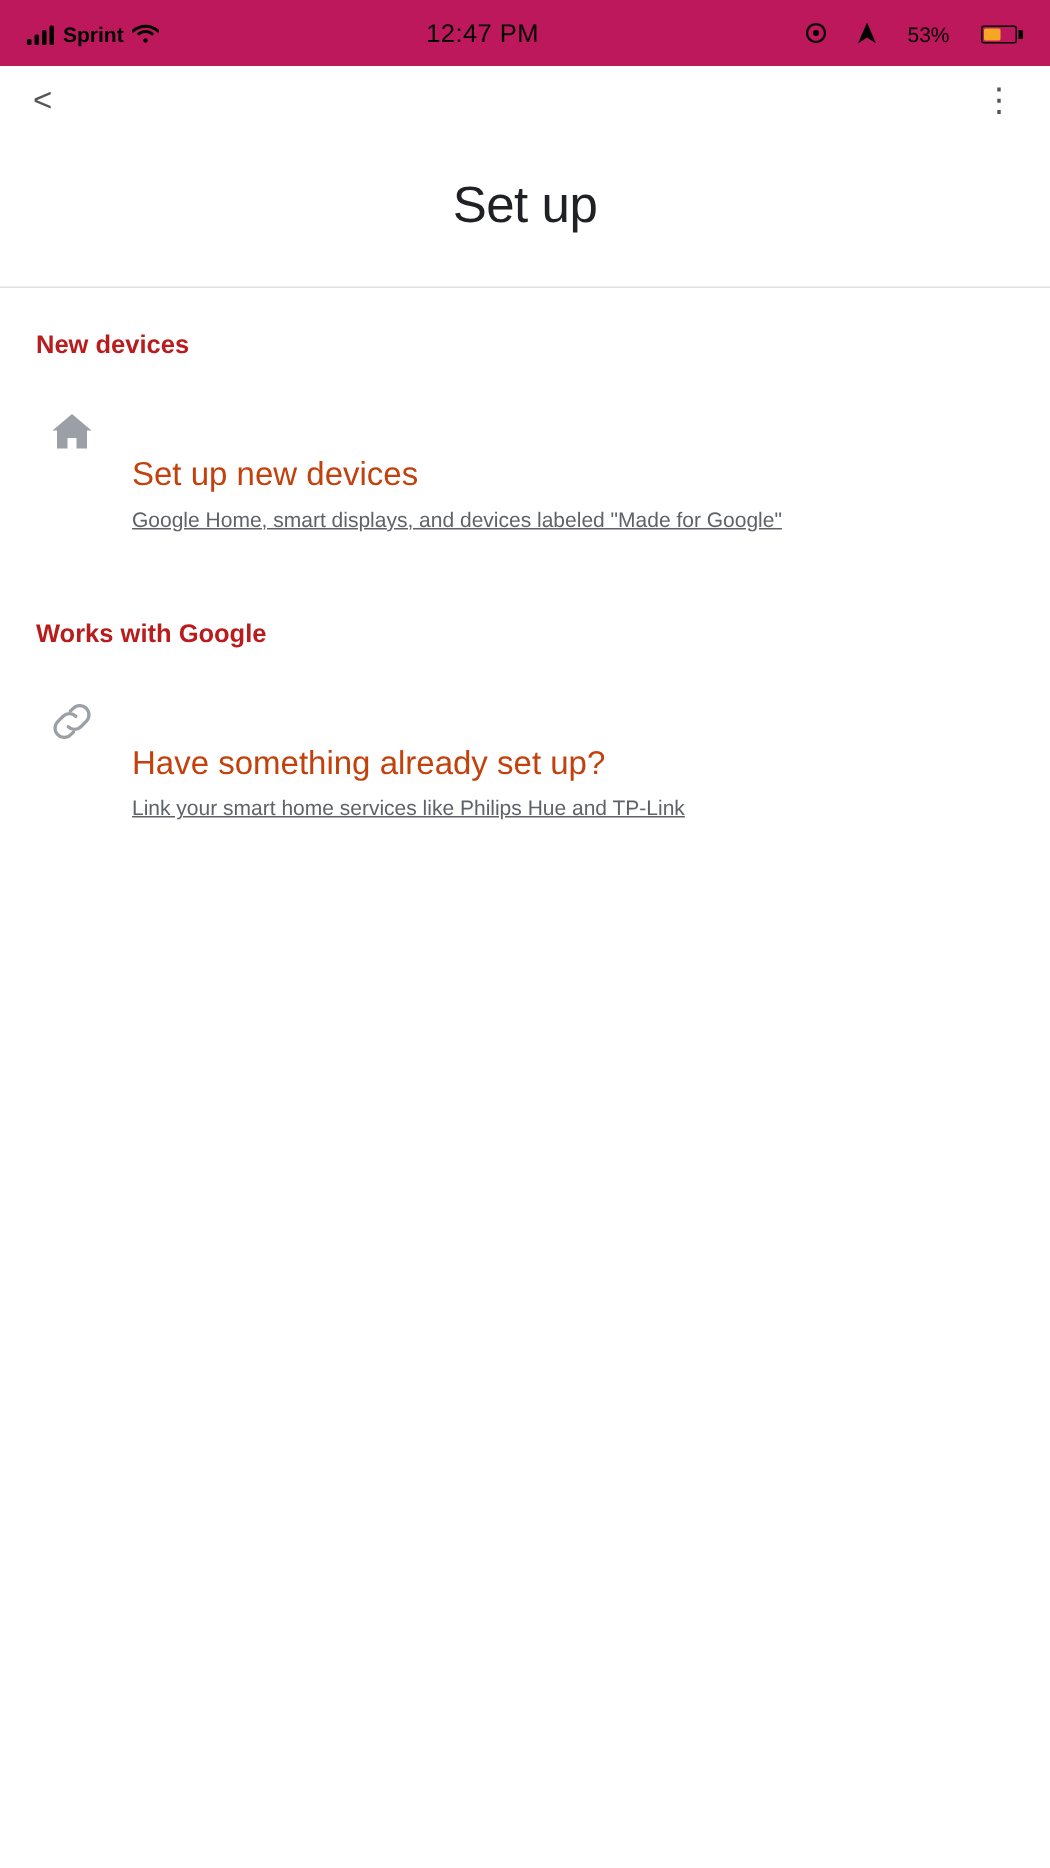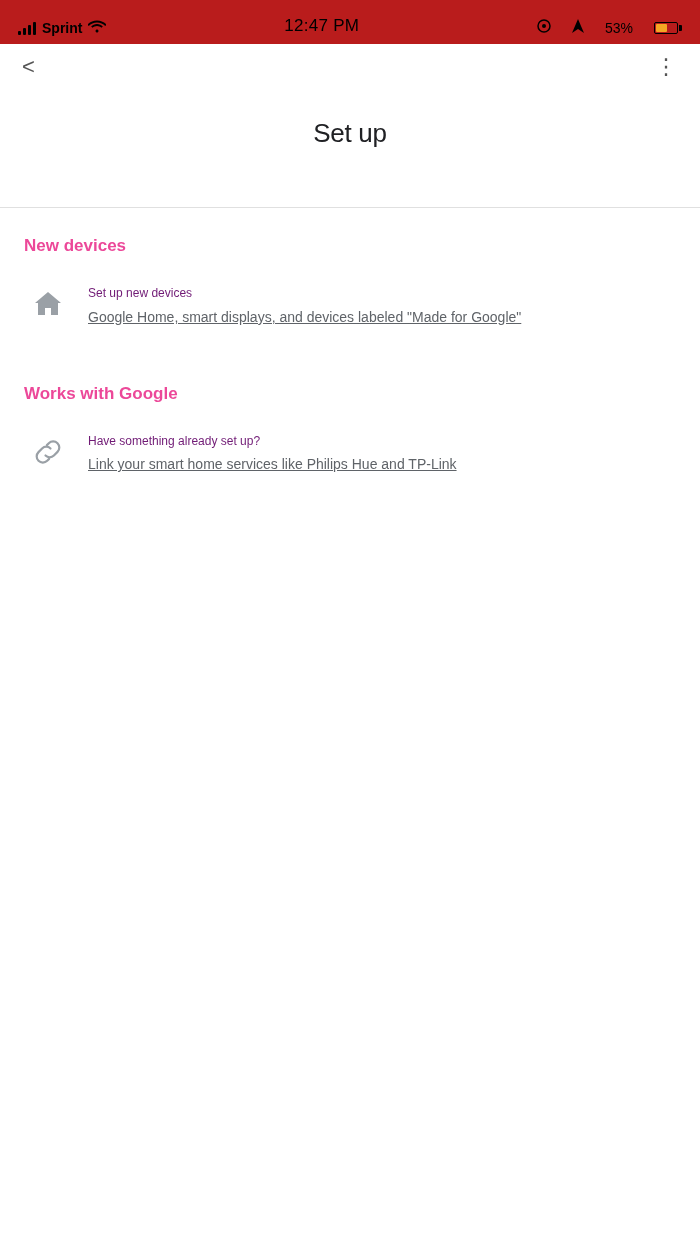--- a/index.html
+++ b/index.html
@@ -14,23 +14,23 @@
       min-height: 1245px;
       background: #ffffff;
       font-family: -apple-system, 'Helvetica Neue', Arial, sans-serif;
       overflow-x: hidden;
     }
 
     
     .status-bar {
       display: flex;
       justify-content: space-between;
-      align-items: flex-end;
+      align-items: center;
       padding: 10px 18px 8px 18px;
-      background: #b91c1c;
+      background: #be185d;
       height: 44px;
     }
 
     .status-left {
       display: flex;
       align-items: center;
       gap: 6px;
       font-size: 14px;
       font-weight: 600;
       color: #000;
@@ -126,24 +126,24 @@
       letter-spacing: 1px;
     }
 
     
     .page-header {
       padding: 20px 40px 28px 40px;
       text-align: center;
     }
 
     .page-title {
-      font-size: 26px;
+      font-size: 34px;
       font-weight: 400;
       color: #202124;
-      margin-bottom: 30px;
+      margin-bottom: 6px;
       letter-spacing: -0.3px;
     }
 
     .page-subtitle {
       font-size: 16px;
       color: #5f6368;
       line-height: 1.5;
       max-width: 540px;
       margin: 0 auto;
     }
@@ -156,21 +156,21 @@
     }
 
     
     .section {
       padding: 28px 24px 10px 24px;
     }
 
     .section-title {
       font-size: 17px;
       font-weight: 700;
-      color: #ec4899;
+      color: #b91c1c;
       margin-bottom: 16px;
     }
 
     
     .list-item {
       display: flex;
       align-items: flex-start;
       padding: 14px 0 18px 0;
       cursor: pointer;
     }
@@ -183,25 +183,26 @@
       justify-content: center;
       padding-top: 2px;
     }
 
     .item-content {
       flex: 1;
       padding-left: 16px;
     }
 
     .item-title {
-      font-size: 12px;
+      font-size: 22px;
       font-weight: 400;
-      color: #701a75;
+      color: #c2410c;
       margin-bottom: 5px;
       line-height: 1.3;
+      margin-top: 32px;
     }
 
     .item-desc {
       font-size: 14px;
       color: #5f6368;
       line-height: 1.5;
       text-decoration: underline;
     }
 
     

